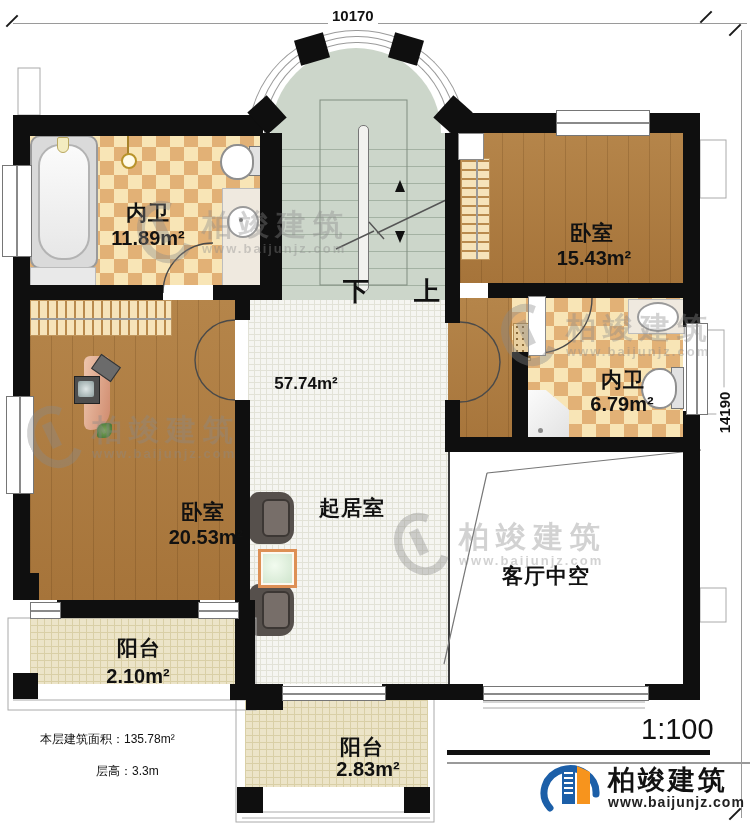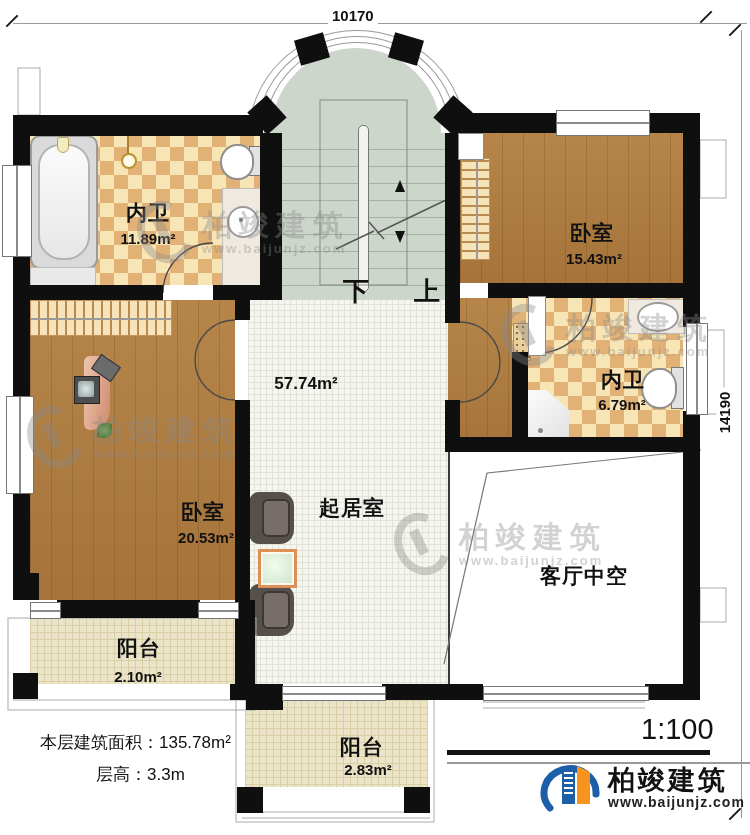--- a/index.html
+++ b/index.html
@@ -21,21 +21,21 @@
      repeating-linear-gradient(90deg, rgba(72,40,6,.18) 0 1px, rgba(255,255,255,0) 1px 21px),
      linear-gradient(180deg,#b5854a,#a6743a)}
   .tile{background:repeating-conic-gradient(#e2b176 0% 25%, #f8e5b6 0% 50%);background-size:28px 28px}
   .grid-white{background-image:linear-gradient(#e2e2d7 1px,transparent 1px),linear-gradient(90deg,#e2e2d7 1px,transparent 1px);background-size:6px 6px;background-color:#f5f5f1}
   .grid-beige{background-image:linear-gradient(#d9cfa6 1px,transparent 1px),linear-gradient(90deg,#d9cfa6 1px,transparent 1px);background-size:7px 7px;background-color:#ece4c8}
   .stairfloor{background-image:repeating-linear-gradient(180deg,rgba(0,0,0,0) 0 16px,#a4b2a3 16px 17px);background-color:#ccd6ca}
   .dome{background:#ccd6ca;border-radius:85px 85px 0 0}
   
   .lab{position:absolute;z-index:50;transform:translate(-50%,-50%);text-align:center;white-space:nowrap}
   .room-name{font-size:21px;font-weight:bold;letter-spacing:1px}
-  .room-area{font-size:15px;font-weight:bold}
+  .room-area{font-size:20px;font-weight:bold}
   .stair-lab{font-size:26px;font-weight:bold}
   
   .mattress{position:absolute;background-color:#74bfdb;background-image:radial-gradient(#2f7b9b 1.2px,rgba(0,0,0,0) 1.3px);background-size:15px 15px;border:1px solid #4796b4;border-radius:4px}
   .pillow{position:absolute;background:#a9ddec;border:1px solid #63aac4;border-radius:4px}
   .blanket{position:absolute;background:#fbfbf9;border:1px solid #d8d8d2;border-radius:55% 0 0 50%/50% 0 0 50%}
   .bedframe{position:absolute;background:#ece6d8;border:1px solid #9a9a9a;border-radius:3px}
   .nstand{position:absolute;background:#f2a36c;border:2px solid #c2692e}
   .nstand::after{content:"";position:absolute;left:50%;top:50%;width:12px;height:12px;transform:translate(-50%,-50%);border:3px solid #555;border-radius:50%;background:#fff}
   .wardrobe{position:absolute;background:#f6e3ba;border:1px solid #bf955c;z-index:20}
   .wardrobe.h{background-image:repeating-linear-gradient(90deg,rgba(0,0,0,0) 0 7px,#b98a4d 7px 9px)}
@@ -49,21 +49,21 @@
   
   .wm{position:absolute;display:flex;gap:10px;align-items:center;opacity:.38;z-index:60;color:#8a8a8a;pointer-events:none}
   .wm-ring{width:38px;height:48px;border:8px solid #8a8a8a;border-right-color:transparent;border-radius:50%;transform:rotate(-25deg);position:relative}
   .wm-ring::after{content:"";position:absolute;left:12px;top:8px;width:10px;height:26px;background:#8a8a8a}
   .wm-t{font-size:30px;font-weight:800;letter-spacing:7px;line-height:32px}
   .wm-u{font-size:13px;font-weight:bold;letter-spacing:2px}
   
   .dimline{position:absolute;background:#9a9a9a;z-index:70}
   .tick{position:absolute;width:16px;height:2px;background:#1a1a1a;transform:rotate(-45deg);z-index:71}
   .dimtext{position:absolute;font-size:15px;font-weight:bold;background:#fff;padding:0 4px;z-index:71}
-  .note{position:absolute;font-size:17px;z-index:70;white-space:nowrap}
+  .note{position:absolute;font-size:12px;z-index:70;white-space:nowrap}
   .title-cn{position:absolute;font-size:42px;letter-spacing:2px;z-index:70;white-space:nowrap}
   .title-scale{position:absolute;font-size:29px;z-index:70}
   .brand-name{position:absolute;font-size:27px;font-weight:900;letter-spacing:3px;z-index:70;white-space:nowrap}
   .brand-url{position:absolute;font-size:14px;font-weight:bold;letter-spacing:1px;z-index:70;color:#222;white-space:nowrap}
 </style>
 </head>
 <body>
 
 <div id="canvas">
 
@@ -233,21 +233,21 @@
     </div>
   <div class="lab" style="left:206px;top:537px">
       <div class="room-area">20.53m²</div>
     </div>
   <div class="lab" style="left:352px;top:508px">
       <div class="room-name">起居室</div>
     </div>
   <div class="lab" style="left:306px;top:384px">
       <div class="room-area" style="font-size:17px">57.74m²</div>
     </div>
-  <div class="lab" style="left:584px;top:576px">
+  <div class="lab" style="left:546px;top:576px">
       <div class="room-name">客厅中空</div>
     </div>
   <div class="lab" style="left:139px;top:648px">
       <div class="room-name">阳台</div>
     </div>
   <div class="lab" style="left:138px;top:676px">
       <div class="room-area">2.10m²</div>
     </div>
   <div class="lab" style="left:362px;top:747px">
       <div class="room-name">阳台</div>

